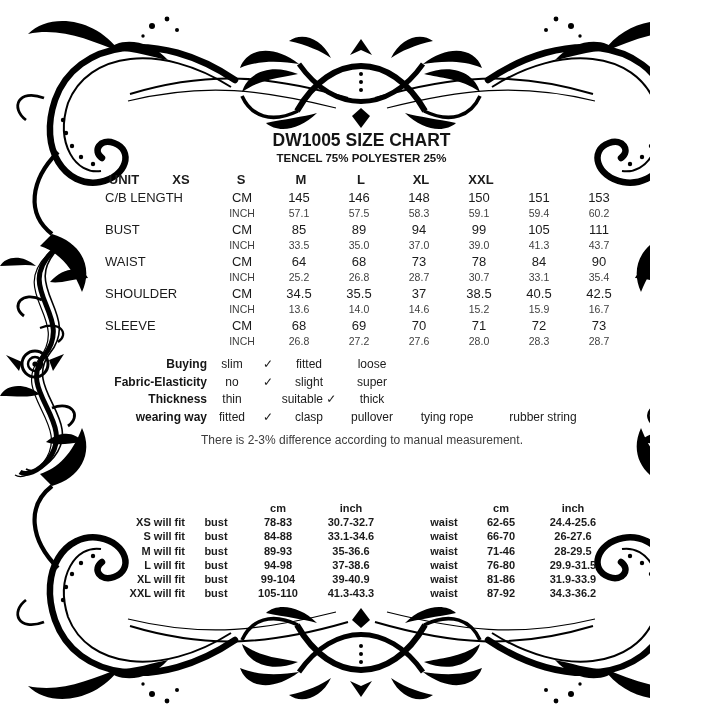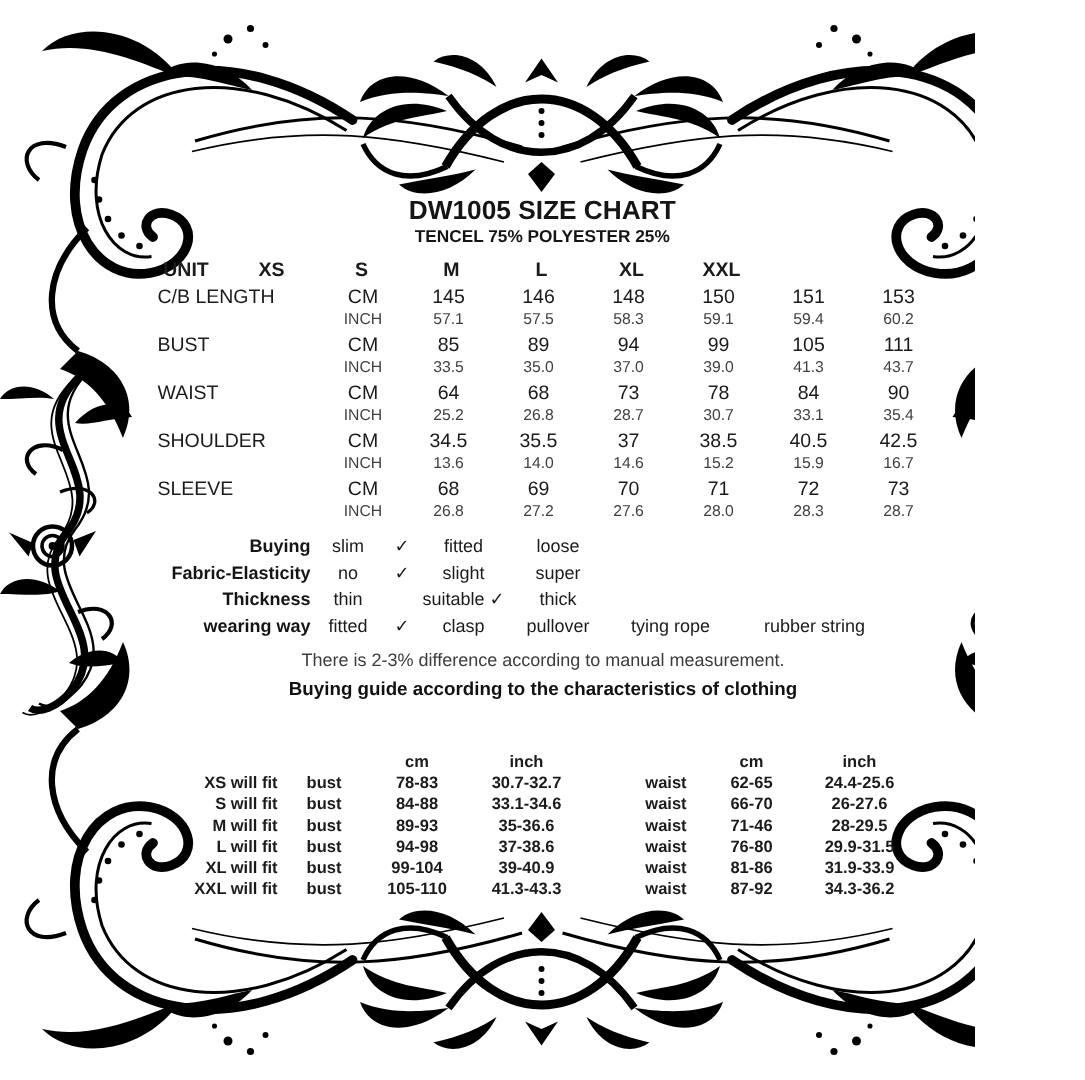--- a/index.html
+++ b/index.html
@@ -285,21 +285,20 @@
       <div class="achk">✓</div>
       <div class="ac2">clasp</div>
       <div class="ac3">pullover</div>
       <div class="ac4">tying rope</div>
       <div class="ac5">rubber string</div>
     </div>
   </div>
 
   <div class="notes">
     <div class="nline">There is 2-3% difference according to manual measurement.</div>
-    <div class="nhead">Buying guide according to the characteristics of clothing</div>
   </div>
 
   <div class="guide">
     <div class="grow">
       <div class="gsz"></div>
       <div class="gb"></div>
       <div class="gcm">cm</div>
       <div class="gin">inch</div>
       <div class="ggap"></div>
       <div class="gw"></div>

